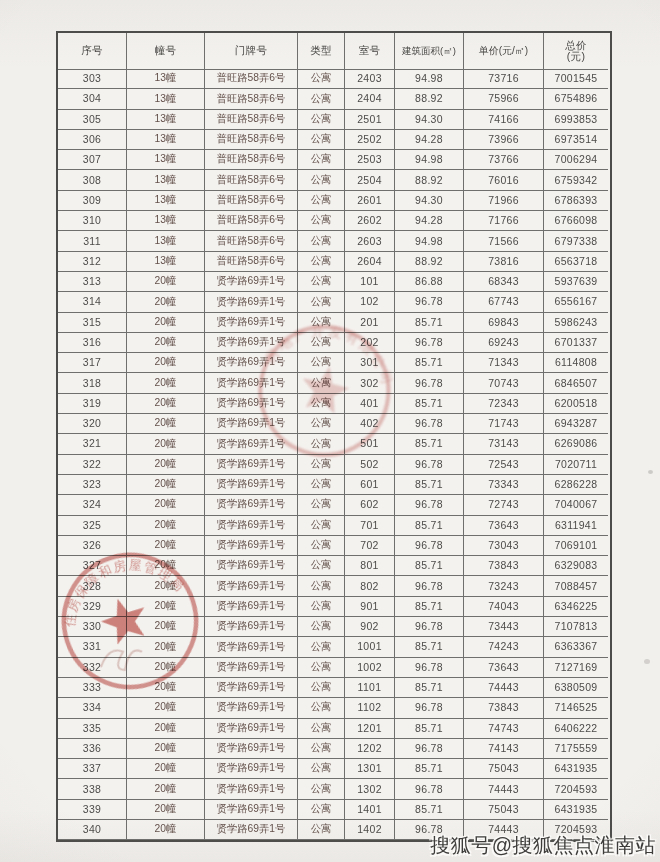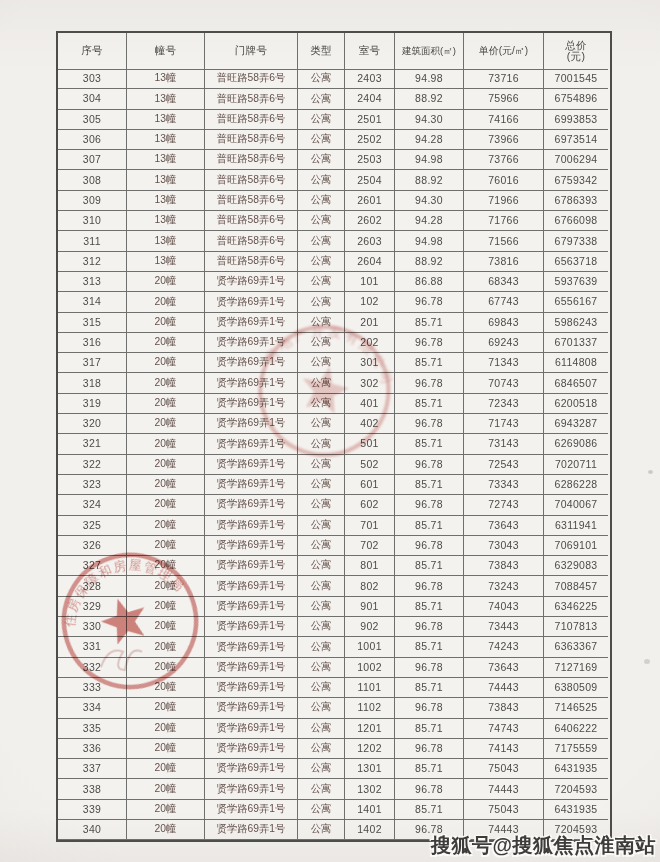--- a/index.html
+++ b/index.html
@@ -45,21 +45,21 @@
   
   .price-table{grid-template-rows:36px;}
   
   .stamp{position:absolute;z-index:3;mix-blend-mode:multiply;pointer-events:none;}
   .stamp svg{display:block;}
   #stamp-mid{left:244px;top:305px;transform:rotate(12deg);opacity:0.72;filter:blur(0.8px);}
   #stamp-left{left:48px;top:538px;transform:rotate(-18deg);opacity:0.88;filter:blur(0.7px);}
   
   .watermark{
     position:absolute;right:4px;top:832px;z-index:6;
-    font-size:20px;font-weight:bold;color:#3d3c3a;
+    font-size:20px;font-weight:normal;color:#3d3c3a;
     letter-spacing:0.5px;white-space:nowrap;
     text-shadow:
       -1.5px -1.5px 0 #fbfaf8, 1.5px -1.5px 0 #fbfaf8,
       -1.5px 1.5px 0 #fbfaf8, 1.5px 1.5px 0 #fbfaf8,
       0 0 3px #ffffff;
     filter:blur(0.25px);
   }
   .speck{position:absolute;border-radius:50%;background:#8a8885;z-index:2;}
   .speck.s1{left:648px;top:470px;width:5px;height:4px;opacity:0.35;}
   .speck.s2{left:644px;top:659px;width:6px;height:5px;opacity:0.3;}

